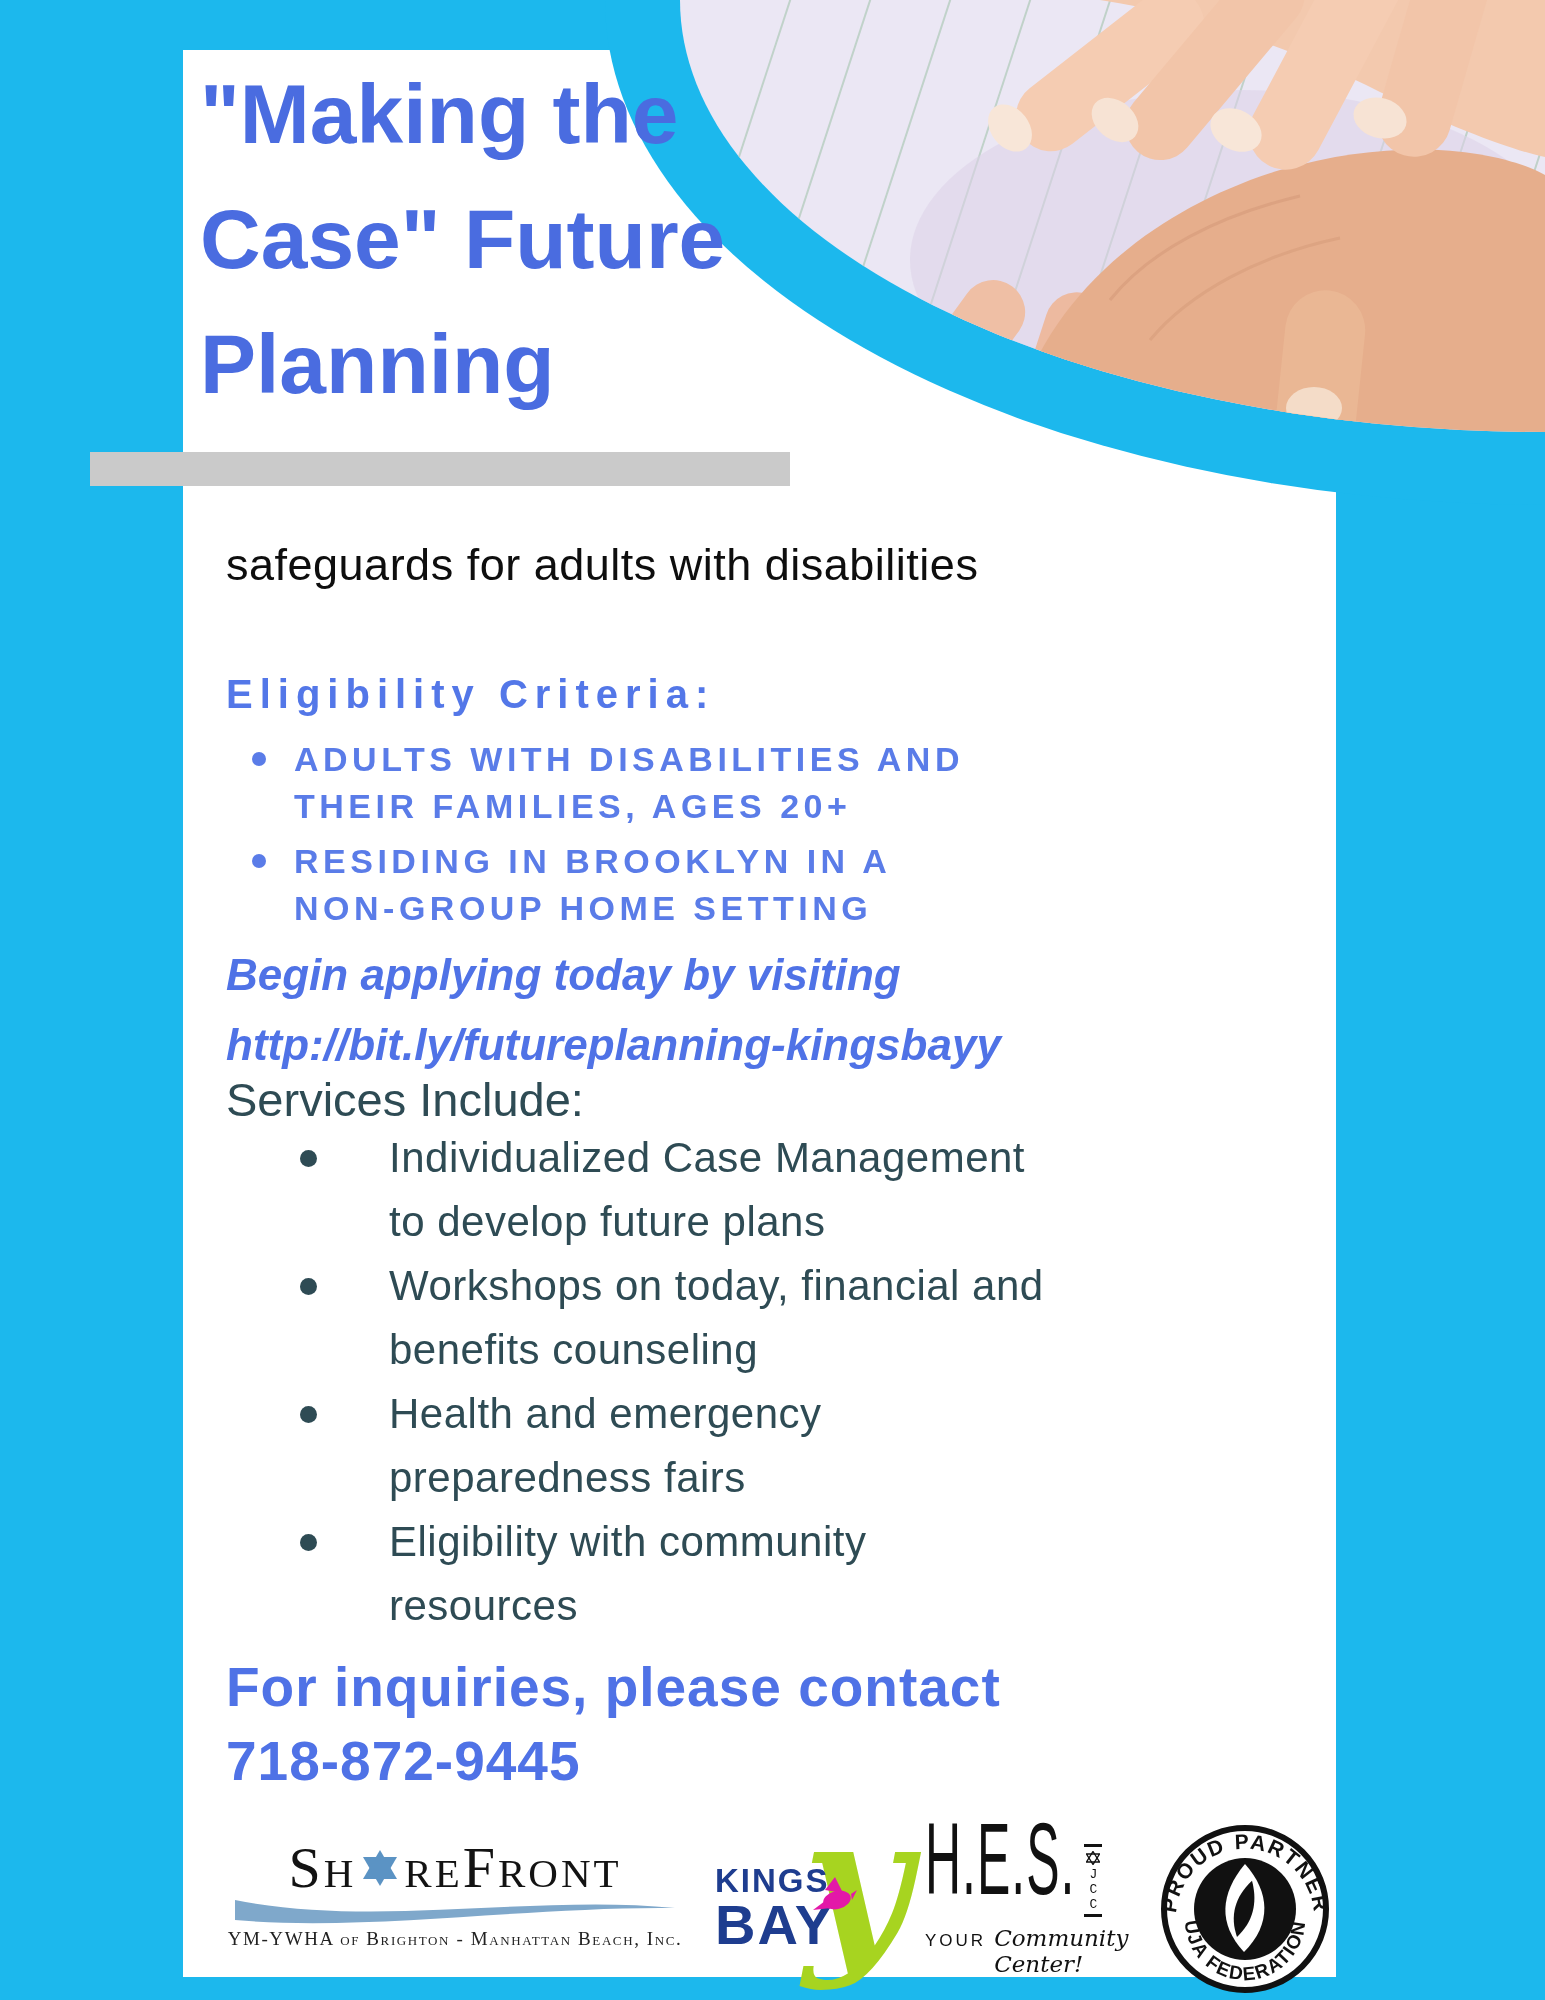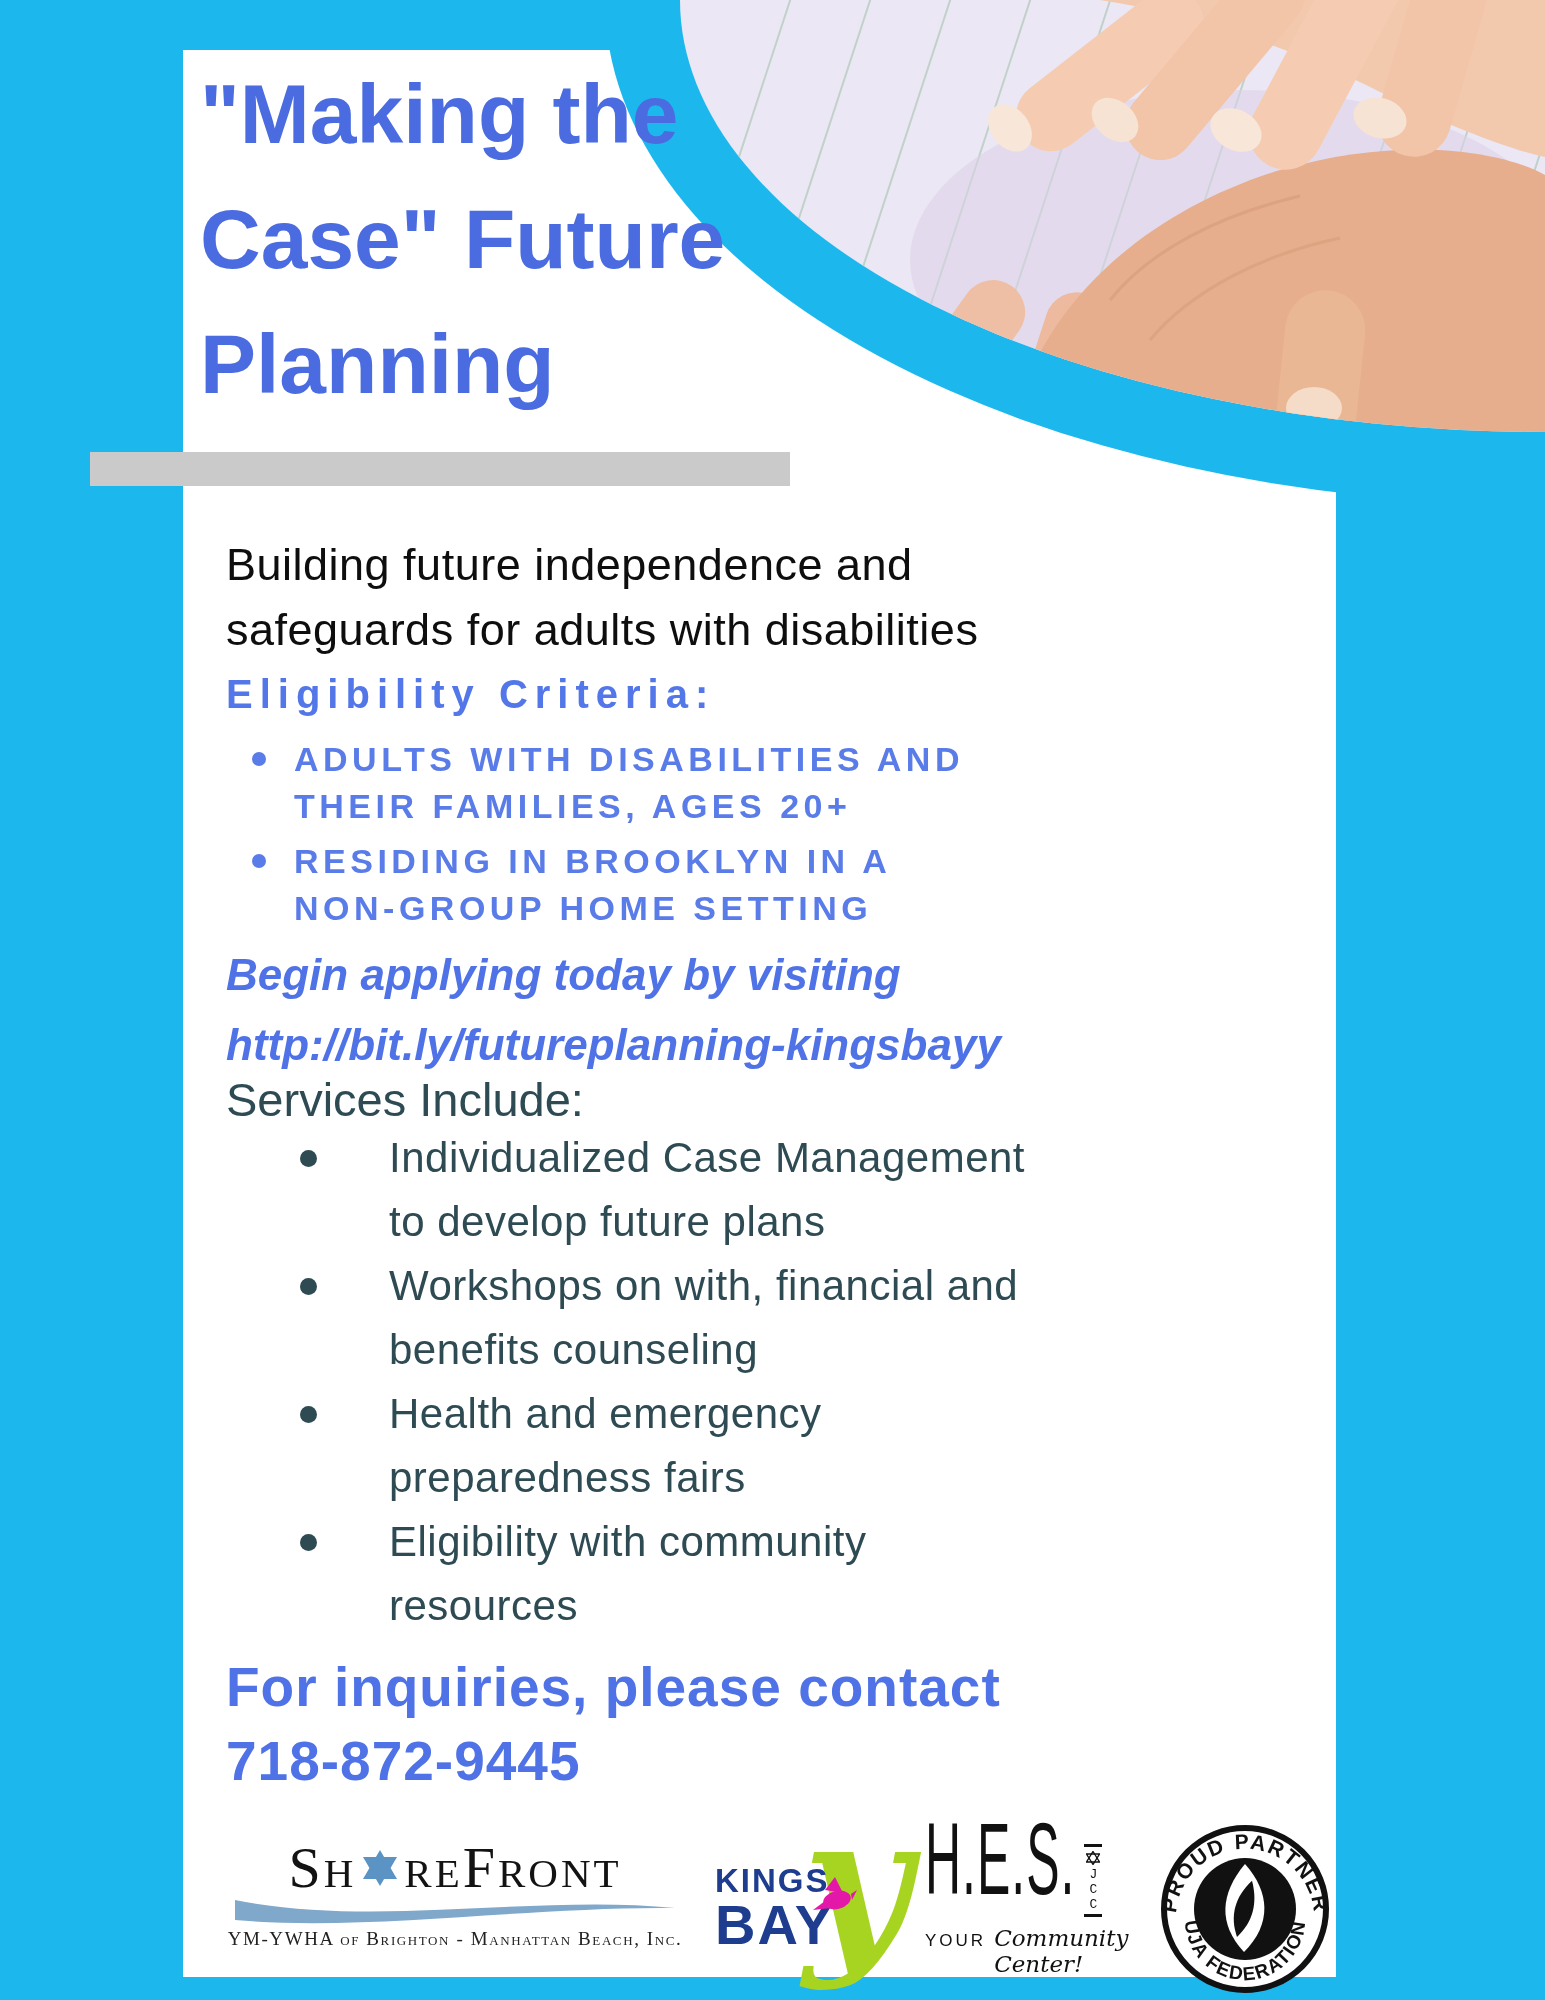--- a/index.html
+++ b/index.html
@@ -122,21 +122,20 @@
 
   <div class="gray-bar"></div>
 
   <div class="title">
     <div>"Making the</div>
     <div>Case" Future</div>
     <div>Planning</div>
   </div>
 
   <div class="subtitle">
-    <div>Building future independence and</div>
     <div>safeguards for adults with disabilities</div>
   </div>
 
   <div class="elig-heading">Eligibility Criteria:</div>
 
   <ul class="elig-list">
     <li>
       <span class="dot"></span>
       <span class="lines">
         <span>ADULTS WITH DISABILITIES AND</span>
@@ -163,21 +162,21 @@
     <li>
       <span class="dot"></span>
       <span class="lines">
         <span>Individualized Case Management</span>
         <span>to develop future plans</span>
       </span>
     </li>
     <li>
       <span class="dot"></span>
       <span class="lines">
-        <span>Workshops on with, financial and</span>
+        <span>Workshops on today, financial and</span>
         <span>benefits counseling</span>
       </span>
     </li>
     <li>
       <span class="dot"></span>
       <span class="lines">
         <span>Health and emergency</span>
         <span>preparedness fairs</span>
       </span>
     </li>

